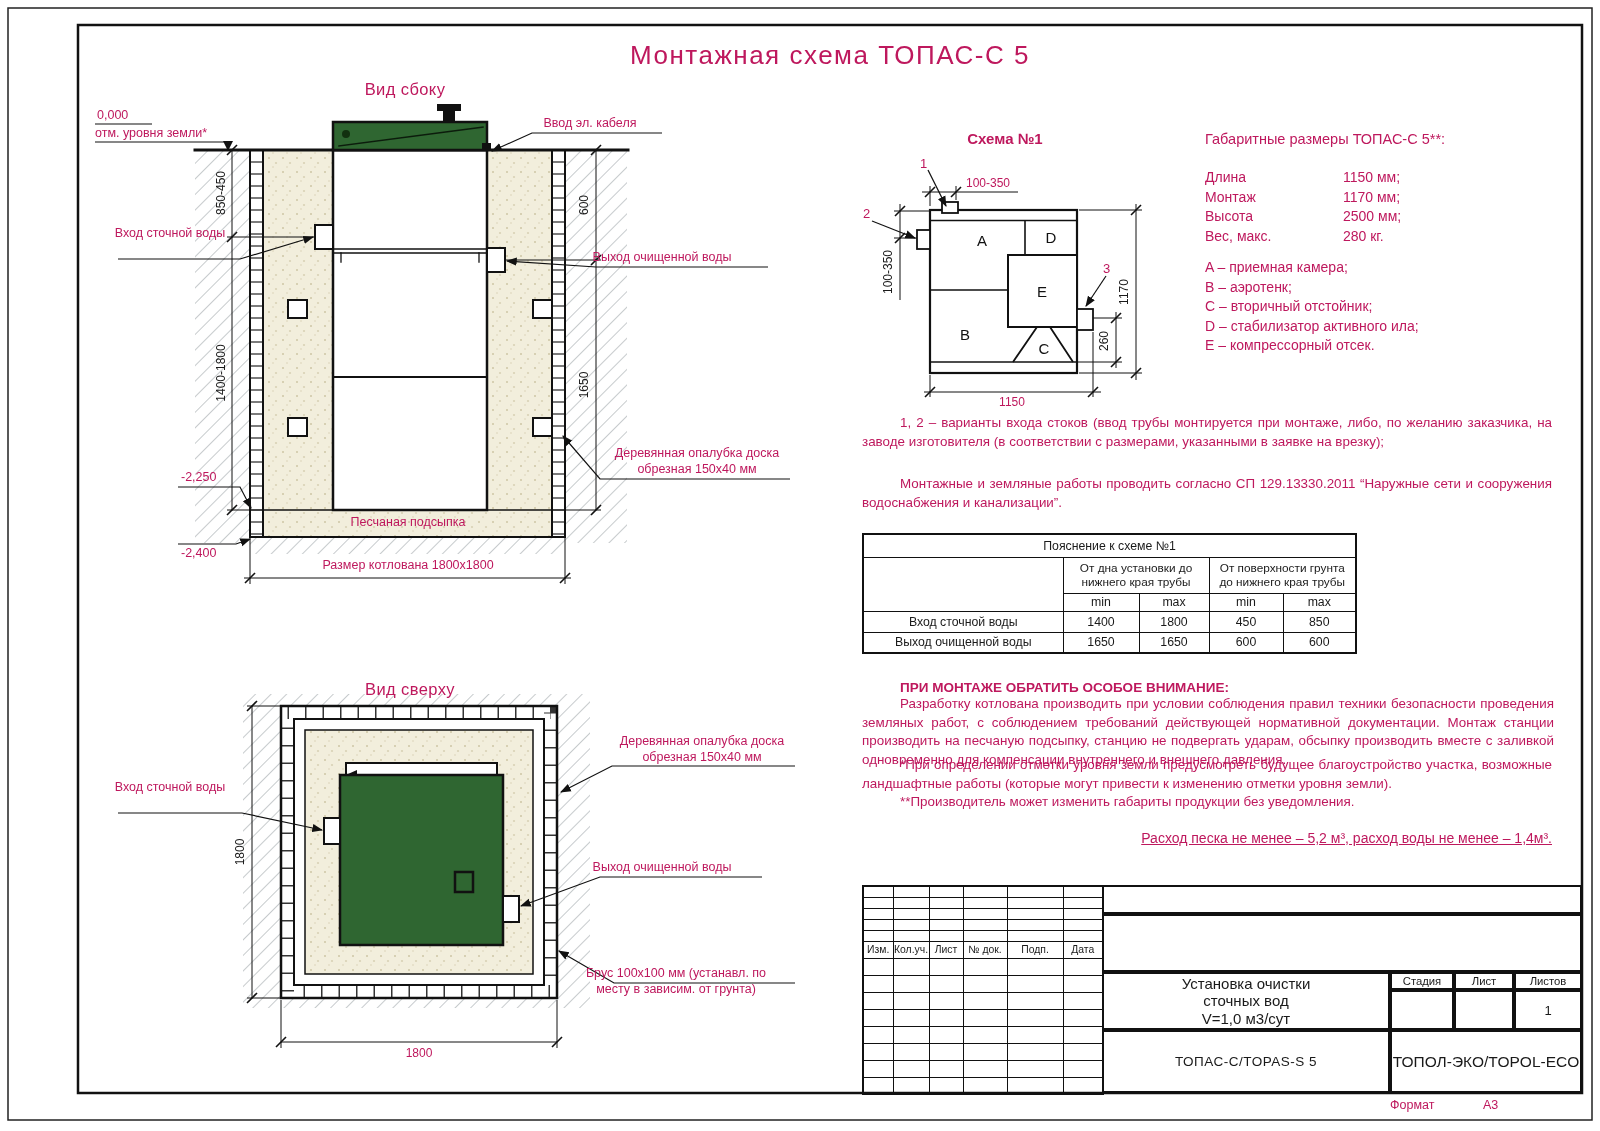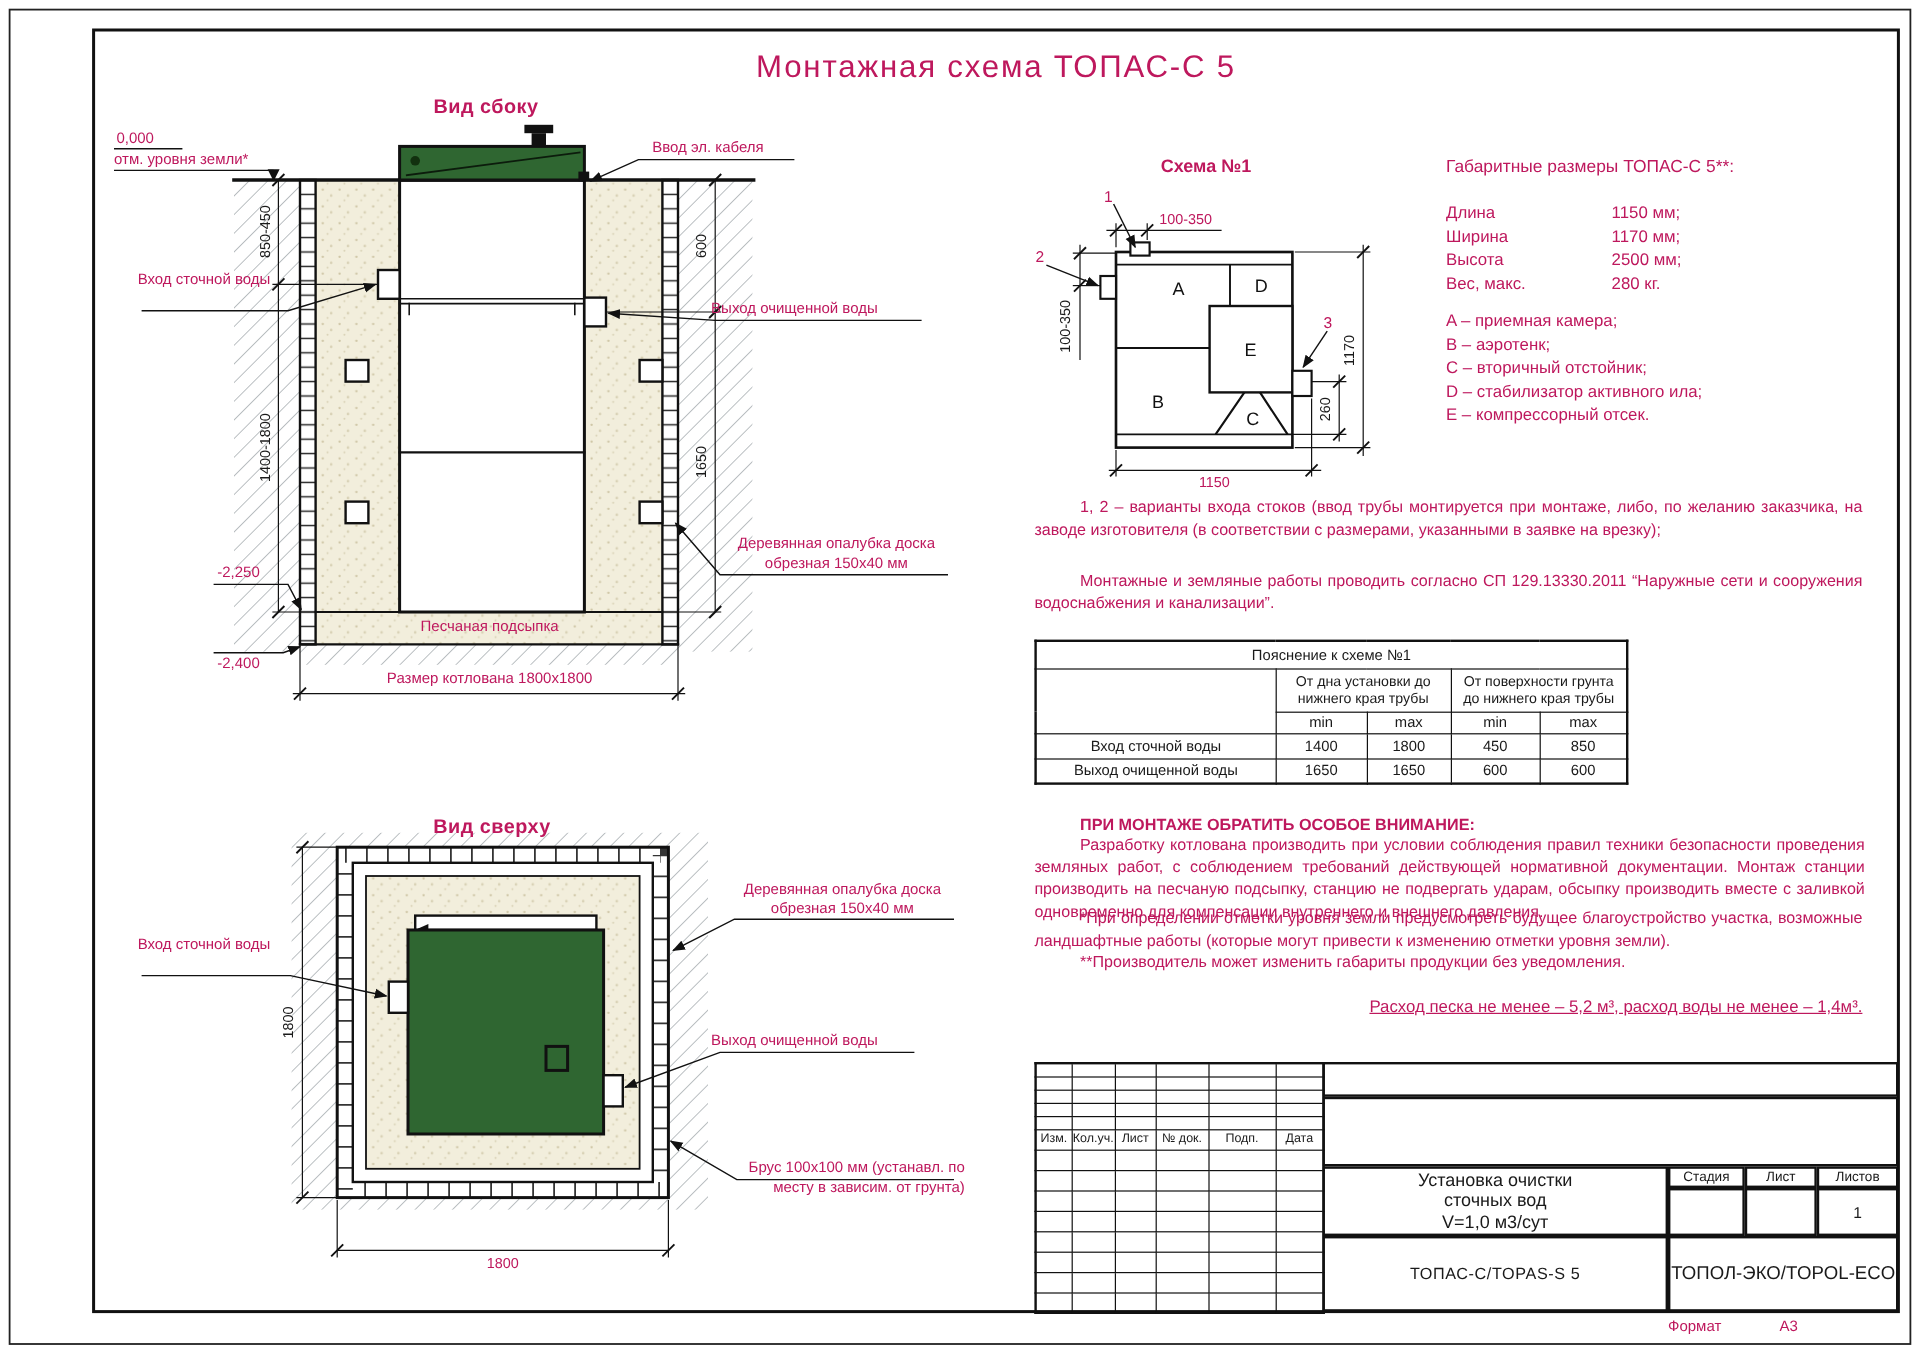--- a/index.html
+++ b/index.html
@@ -5,21 +5,21 @@
   html,body{margin:0;padding:0;background:#fff;}
   body{font-family:"Liberation Sans","DejaVu Sans",sans-serif;color:#1a1a1a;}
   #page{position:relative;width:1600px;height:1131px;background:#fff;overflow:hidden;}
   #gfx{position:absolute;left:0;top:0;}
   .t{position:absolute;color:#be185d;}
   .c{transform:translateX(-50%);text-align:center;}
   .lbl{font-size:12.5px;line-height:15.5px;}
   .dimh{font-size:12px;}
   .num{font-size:12.5px;}
   .main-title{font-size:26px;font-weight:500;letter-spacing:1.5px;white-space:nowrap;}
-  .view-title{font-size:16.5px;font-weight:700;letter-spacing:.4px;white-space:nowrap;}
+  .view-title{font-size:16.5px;font-weight:400;letter-spacing:.4px;white-space:nowrap;}
   .schema-title{font-size:15px;font-weight:600;white-space:nowrap;text-align:right;}
   .callout{font-size:13px;}
   .dim{font-size:12px;fill:#1a1a1a;text-anchor:middle;font-family:"Liberation Sans","DejaVu Sans",sans-serif;}
   .comp{font-size:15px;fill:#111;text-anchor:middle;font-family:"Liberation Sans","DejaVu Sans",sans-serif;}
   
   .specs-title{font-size:14.5px;white-space:nowrap;}
   .spec-row{display:flex;font-size:14px;line-height:19.5px;}
   .spec-name{width:138px;}
   .legend-line{font-size:14px;line-height:19.5px;white-space:nowrap;}
   
@@ -227,38 +227,38 @@
 <div class="t c lbl" style="left:697px;top:446px;width:205px;">Деревянная опалубка доска обрезная 150x40 мм</div>
 <div class="t c lbl" style="left:408px;top:515px;width:220px;">Песчаная подсыпка</div>
 <div class="t c lbl" style="left:408px;top:558px;width:280px;">Размер котлована 1800x1800</div>
 <div class="t num" style="left:181px;top:470px;">-2,250</div>
 <div class="t num" style="left:181px;top:546px;">-2,400</div>
 
 <div class="t c view-title" style="left:410px;top:680px;">Вид сверху</div>
 <div class="t c lbl" style="left:170px;top:780px;width:120px;">Вход сточной воды</div>
 <div class="t c lbl" style="left:702px;top:734px;width:205px;">Деревянная опалубка доска обрезная 150x40 мм</div>
 <div class="t c lbl" style="left:662px;top:860px;width:140px;">Выход очищенной воды</div>
-<div class="t c lbl" style="left:704px;top:966px;width:200px;text-align:right;">Брус 100x100 мм (устанавл. по месту в зависим. от грунта)</div>
+<div class="t c lbl" style="left:676px;top:966px;width:200px;">Брус 100x100 мм (устанавл. по месту в зависим. от грунта)</div>
 <div class="t c dimh" style="left:419px;top:1046px;">1800</div>
 
 <div class="t c schema-title" style="left:1005px;top:130px;">Схема №1</div>
 <div class="t callout" style="left:920px;top:156px;">1</div>
 <div class="t callout" style="left:863px;top:206px;">2</div>
 <div class="t callout" style="left:1103px;top:261px;">3</div>
 <div class="t c dimh" style="left:988px;top:176px;">100-350</div>
 <div class="t c dimh" style="left:1012px;top:395px;">1150</div>
 
 <div class="t specs-title" style="left:1205px;top:131px;">Габаритные размеры ТОПАС-С 5**:</div>
 <div class="t" style="left:1205px;top:168px;">
   <div class="spec-row">
         <span class="spec-name">Длина</span>
         <span>1150 мм;</span>
       </div>
   <div class="spec-row">
-        <span class="spec-name">Ширина</span>
+        <span class="spec-name">Монтаж</span>
         <span>1170 мм;</span>
       </div>
   <div class="spec-row">
         <span class="spec-name">Высота</span>
         <span>2500 мм;</span>
       </div>
   <div class="spec-row">
         <span class="spec-name">Вес, макс.</span>
         <span>280 кг.</span>
       </div>

